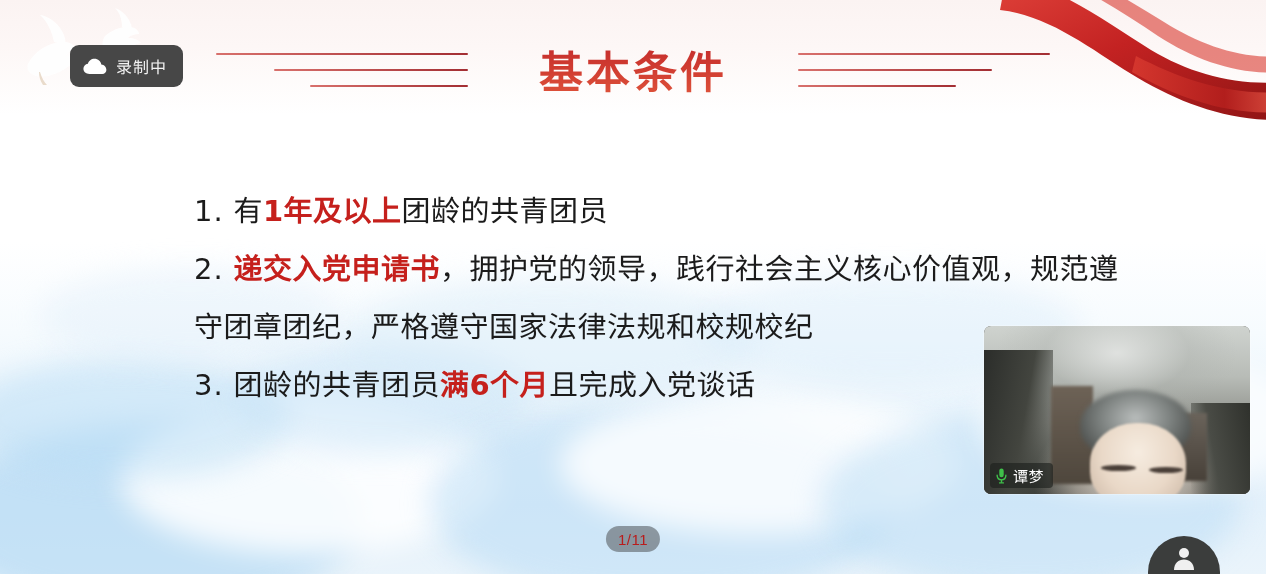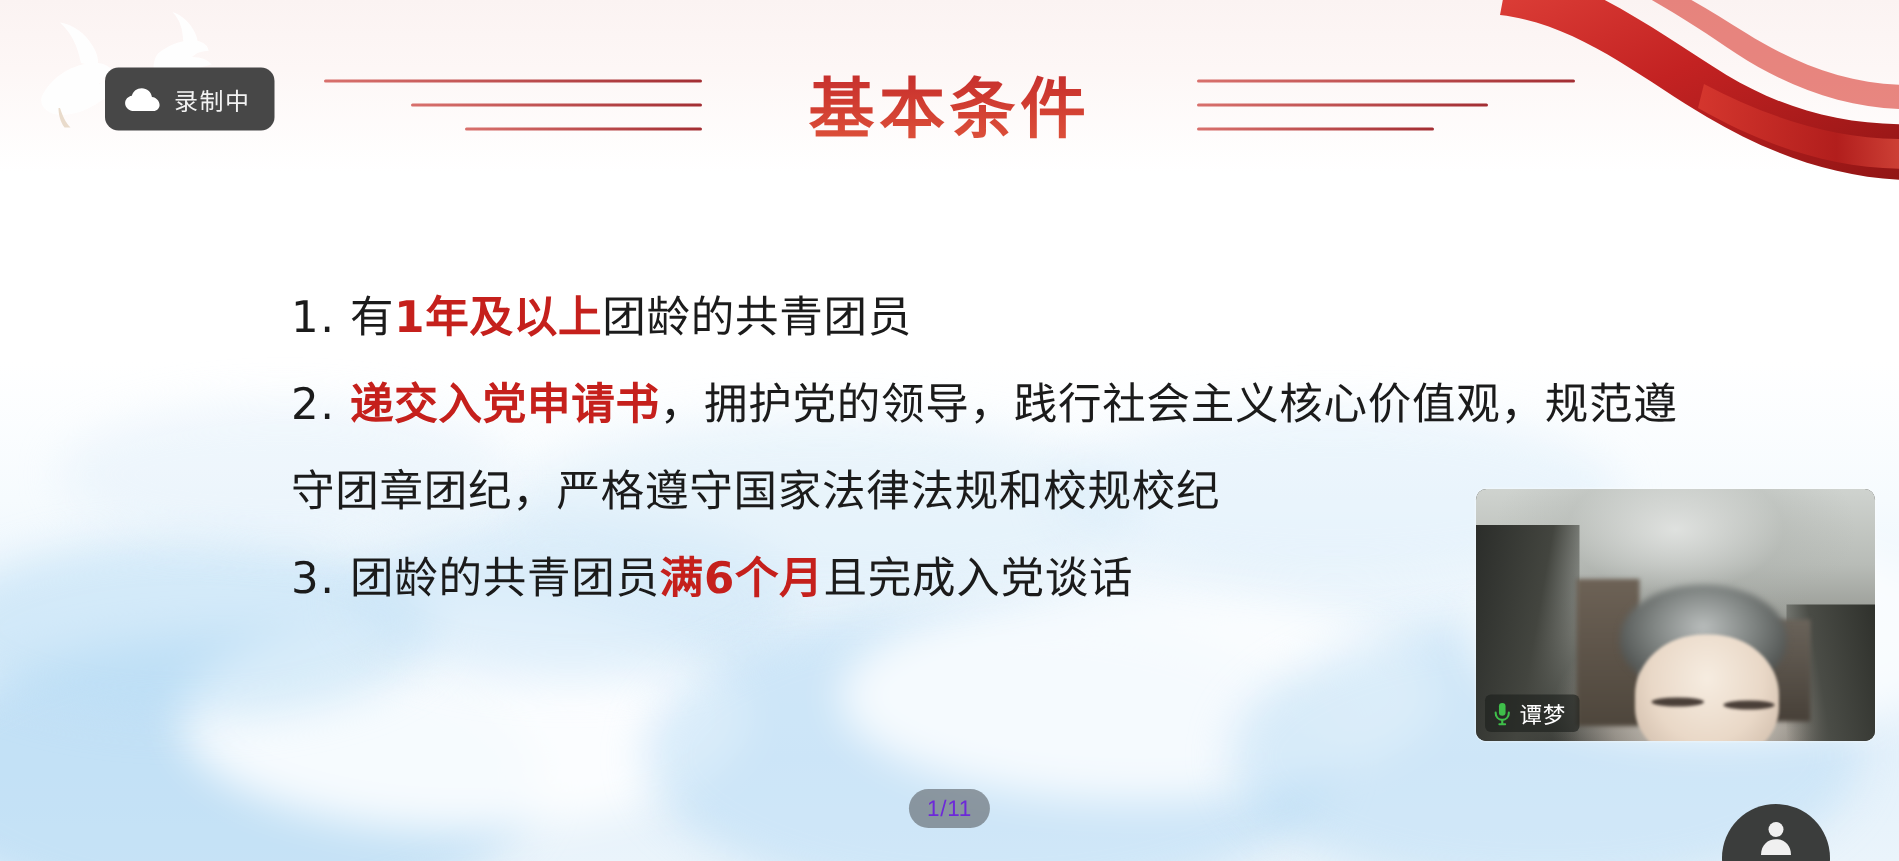--- a/index.html
+++ b/index.html
@@ -131,21 +131,21 @@
 
   
   .page-pill{
     position:absolute; left:50%; transform:translateX(-50%);
     bottom:22px;
     min-width:46px; height:26px;
     padding:6px 12px;
     display:flex; align-items:center; justify-content:center;
     background:rgba(110,118,125,.72);
     border-radius:13px;
-    color:#6d28d9; font-size:15px; letter-spacing:.5px;
+    color:#b91c1c; font-size:15px; letter-spacing:.5px;
     font-family:"Liberation Sans","DejaVu Sans",sans-serif;
   }
 
   
   .video-tile{
     position:absolute; right:16px; top:326px;
     width:266px; height:168px;
     border-radius:7px;
     overflow:hidden;
     background:#3b3d3a;

